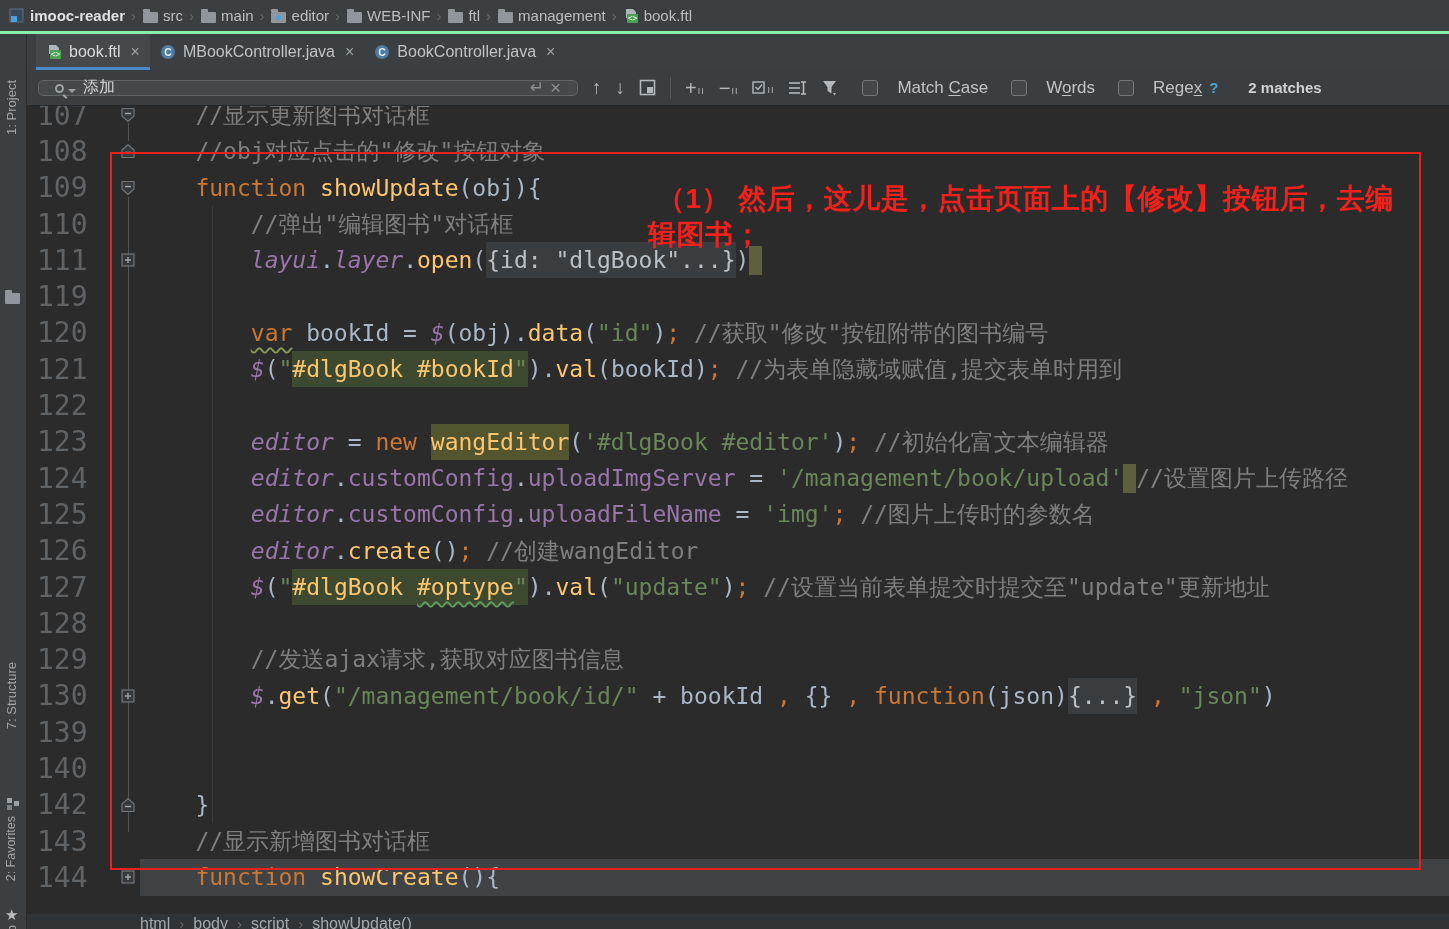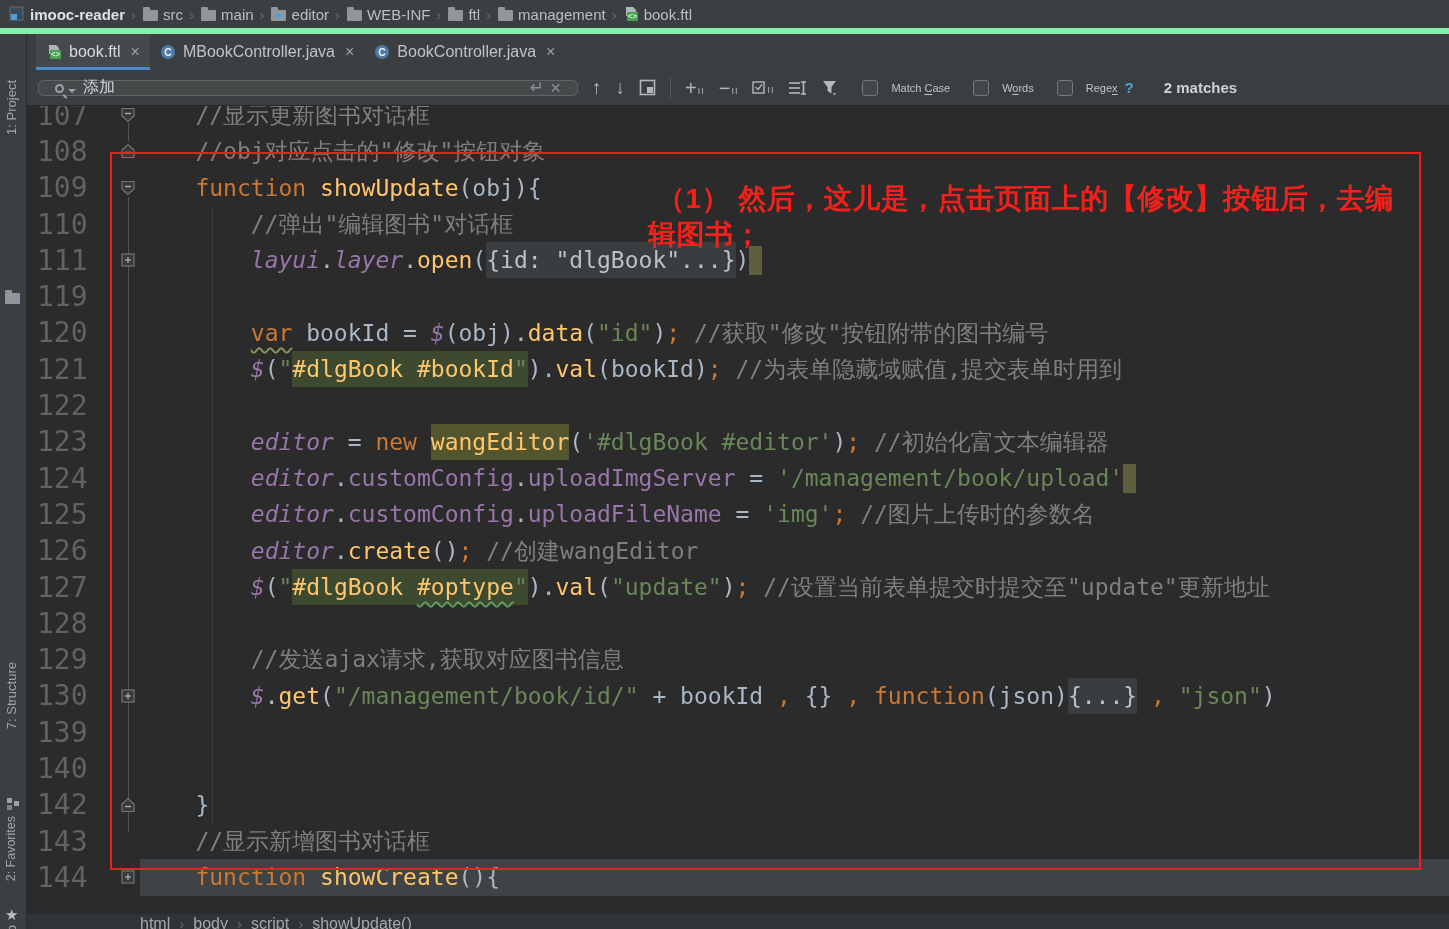--- a/index.html
+++ b/index.html
@@ -3,21 +3,21 @@
 <meta charset="utf-8">
 <style>
   * { margin:0; padding:0; box-sizing:border-box; }
   html,body { width:1449px; height:929px; overflow:hidden; background:#2b2b2b;
               font-family:"Liberation Sans", sans-serif; }
   #app { position:relative; width:1449px; height:929px; background:#2b2b2b; }
 
   
   .top-bar { position:absolute; left:0; top:0; width:1449px; height:34px;
              background:#3c3f41; display:flex; align-items:center; padding-left:9px;
-             border-bottom:6px solid #86efac; z-index:5;}
+             border-bottom:3px solid #86efac; z-index:5;}
   .crumb { display:flex; align-items:center; gap:5px; color:#bcbec0; font-size:15px; }
   .crumb.first .lbl { font-weight:bold; color:#dfe1e3; }
   .chev { color:#676c70; font-size:15px; margin:0 6px; }
   .icon16 { width:16px; height:16px; display:inline-flex; align-items:center; justify-content:center; }
 
   
   .tab-bar { position:absolute; left:27px; top:34px; right:0; height:36px; background:#3c3f41;
              display:flex; align-items:stretch; padding-left:9px; z-index:5; }
   .tab { display:flex; align-items:center; gap:7px; padding:0 10px; font-size:16px;
          color:#c0c3c5; position:relative; }
@@ -33,21 +33,21 @@
                 padding:0 16px; }
   .find-query { color:#d2d5d7; font-size:16px; margin-left:7px; flex:1; }
   .fld-ico { color:#8b9094; font-size:17px; margin-left:6px; }
   .tbtn { color:#b3b8bc; font-size:19px; margin-left:14px; display:inline-flex; align-items:center; }
   .tsep { width:1px; height:22px; background:#55595c; margin-left:14px; }
   .combo { position:relative; display:inline-flex; align-items:flex-end; }
   .combo .big { font-size:20px; line-height:16px; }
   .combo .sub { font-size:9px; letter-spacing:1px; margin-left:1px; color:#b3b8bc; }
   .cb { width:16px; height:16px; background:#43474a; border:1px solid #74797d; border-radius:3px;
         display:inline-block; }
-  .opt { display:flex; align-items:center; gap:13px; margin-left:23px; color:#c0c4c7; font-size:11px;justify-content:flex-end; }
+  .opt { display:flex; align-items:center; gap:19px; margin-left:23px; color:#c0c4c7; font-size:17px;justify-content:flex-end; }
   .mn { text-decoration:underline; text-underline-offset:2px; }
   .help { color:#4da3d9; font-weight:bold; font-size:15px; margin-left:7px; }
   .matches { color:#cfd2d4; font-weight:bold; font-size:15px; margin-left:30px; }
 
   
   .stripe { position:absolute; left:0; top:34px; width:27px; bottom:0; background:#3c3f41;
             border-right:1px solid #2a2d2e; z-index:6; }
   .vlabel { position:absolute; left:4px; writing-mode:vertical-rl; transform:rotate(180deg);
             font-size:13px; color:#a2a6a9; white-space:nowrap; }
   .sico { position:absolute; left:5px; }
@@ -369,21 +369,21 @@
           <div class="ctext"></div>
         </div>
         <div class="code-row">
           <div class="gnum">123</div>
           <div class="gmark"></div>
           <div class="ctext"><span class="pln">        </span><span class="pv">editor</span><span class="pln"> = </span><span class="kw">new</span><span class="pln"> </span><span class="fn hlo">wangEditor</span><span class="pln">(</span><span class="str">'#dlgBook #editor'</span><span class="pln">)</span><span class="pun">;</span><span class="cmt"> //初始化富文本编辑器</span></div>
         </div>
         <div class="code-row">
           <div class="gnum">124</div>
           <div class="gmark"></div>
-          <div class="ctext"><span class="pln">        </span><span class="pv">editor</span><span class="pln">.</span><span class="pp">customConfig</span><span class="pln">.</span><span class="pp">uploadImgServer</span><span class="pln"> = </span><span class="str">'/management/book/upload'</span><span class="blk"></span></div>
+          <div class="ctext"><span class="pln">        </span><span class="pv">editor</span><span class="pln">.</span><span class="pp">customConfig</span><span class="pln">.</span><span class="pp">uploadImgServer</span><span class="pln"> = </span><span class="str">'/management/book/upload'</span><span class="blk"></span><span class="cmt">//设置图片上传路径</span></div>
         </div>
         <div class="code-row">
           <div class="gnum">125</div>
           <div class="gmark"></div>
           <div class="ctext"><span class="pln">        </span><span class="pv">editor</span><span class="pln">.</span><span class="pp">customConfig</span><span class="pln">.</span><span class="pp">uploadFileName</span><span class="pln"> = </span><span class="str">'img'</span><span class="pun">;</span><span class="cmt"> //图片上传时的参数名</span></div>
         </div>
         <div class="code-row">
           <div class="gnum">126</div>
           <div class="gmark"></div>
           <div class="ctext"><span class="pln">        </span><span class="pv">editor</span><span class="pln">.</span><span class="fn">create</span><span class="pln">()</span><span class="pun">;</span><span class="cmt"> //创建wangEditor</span></div>

